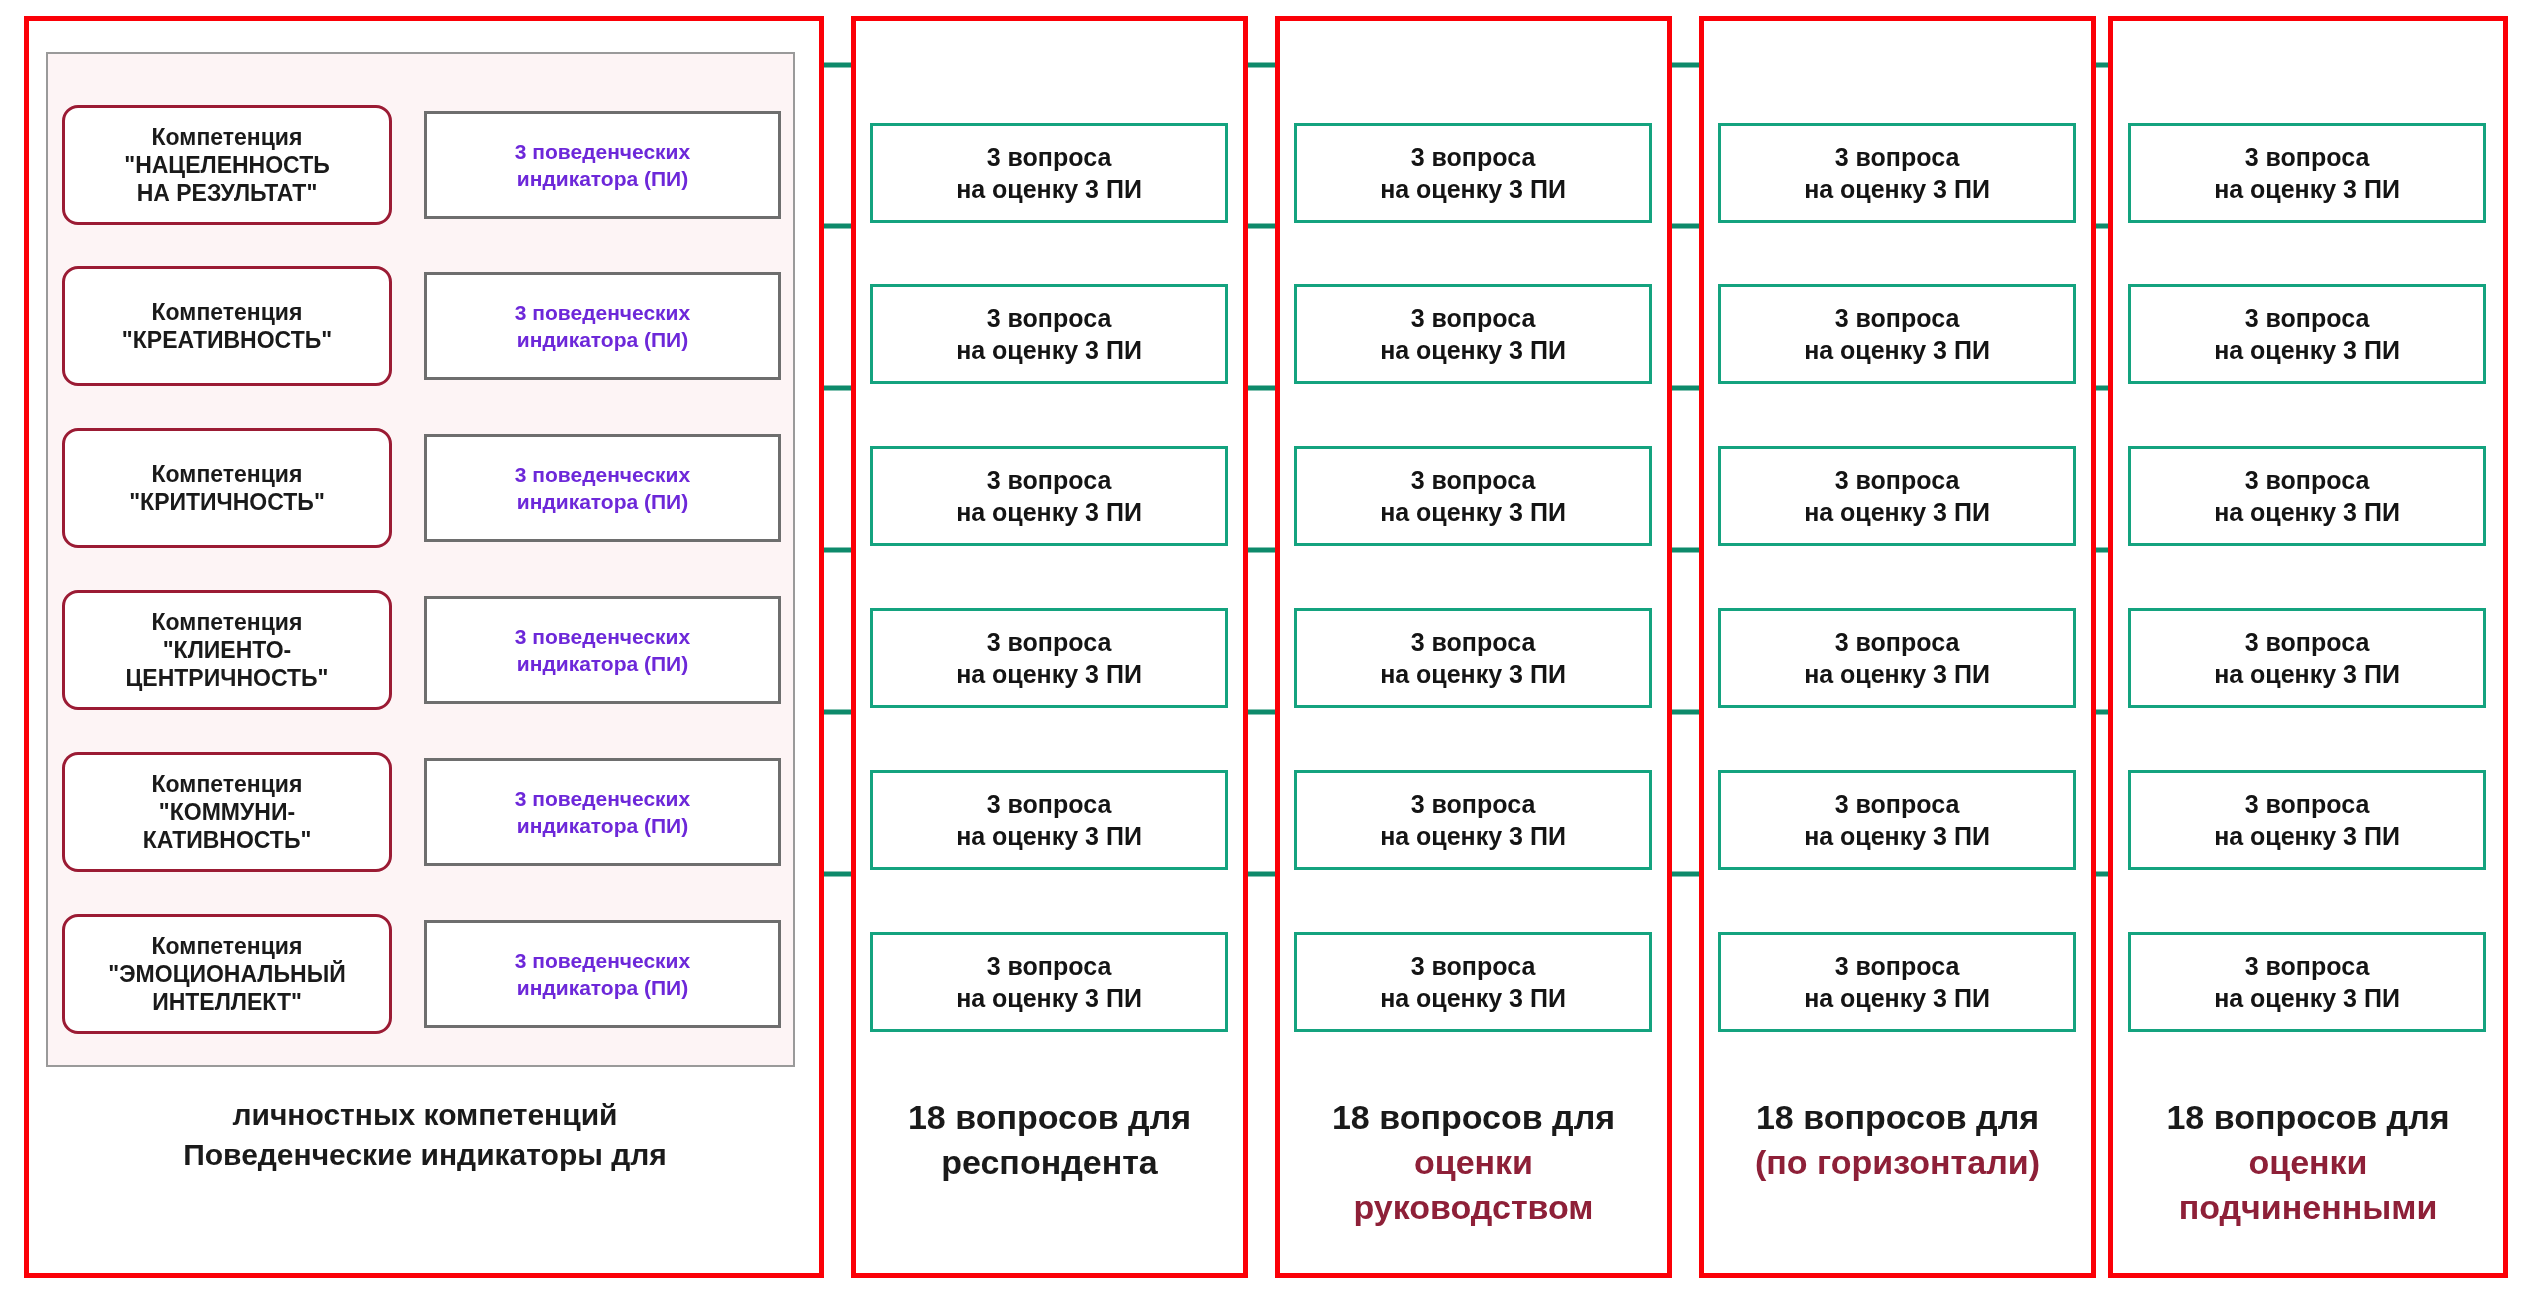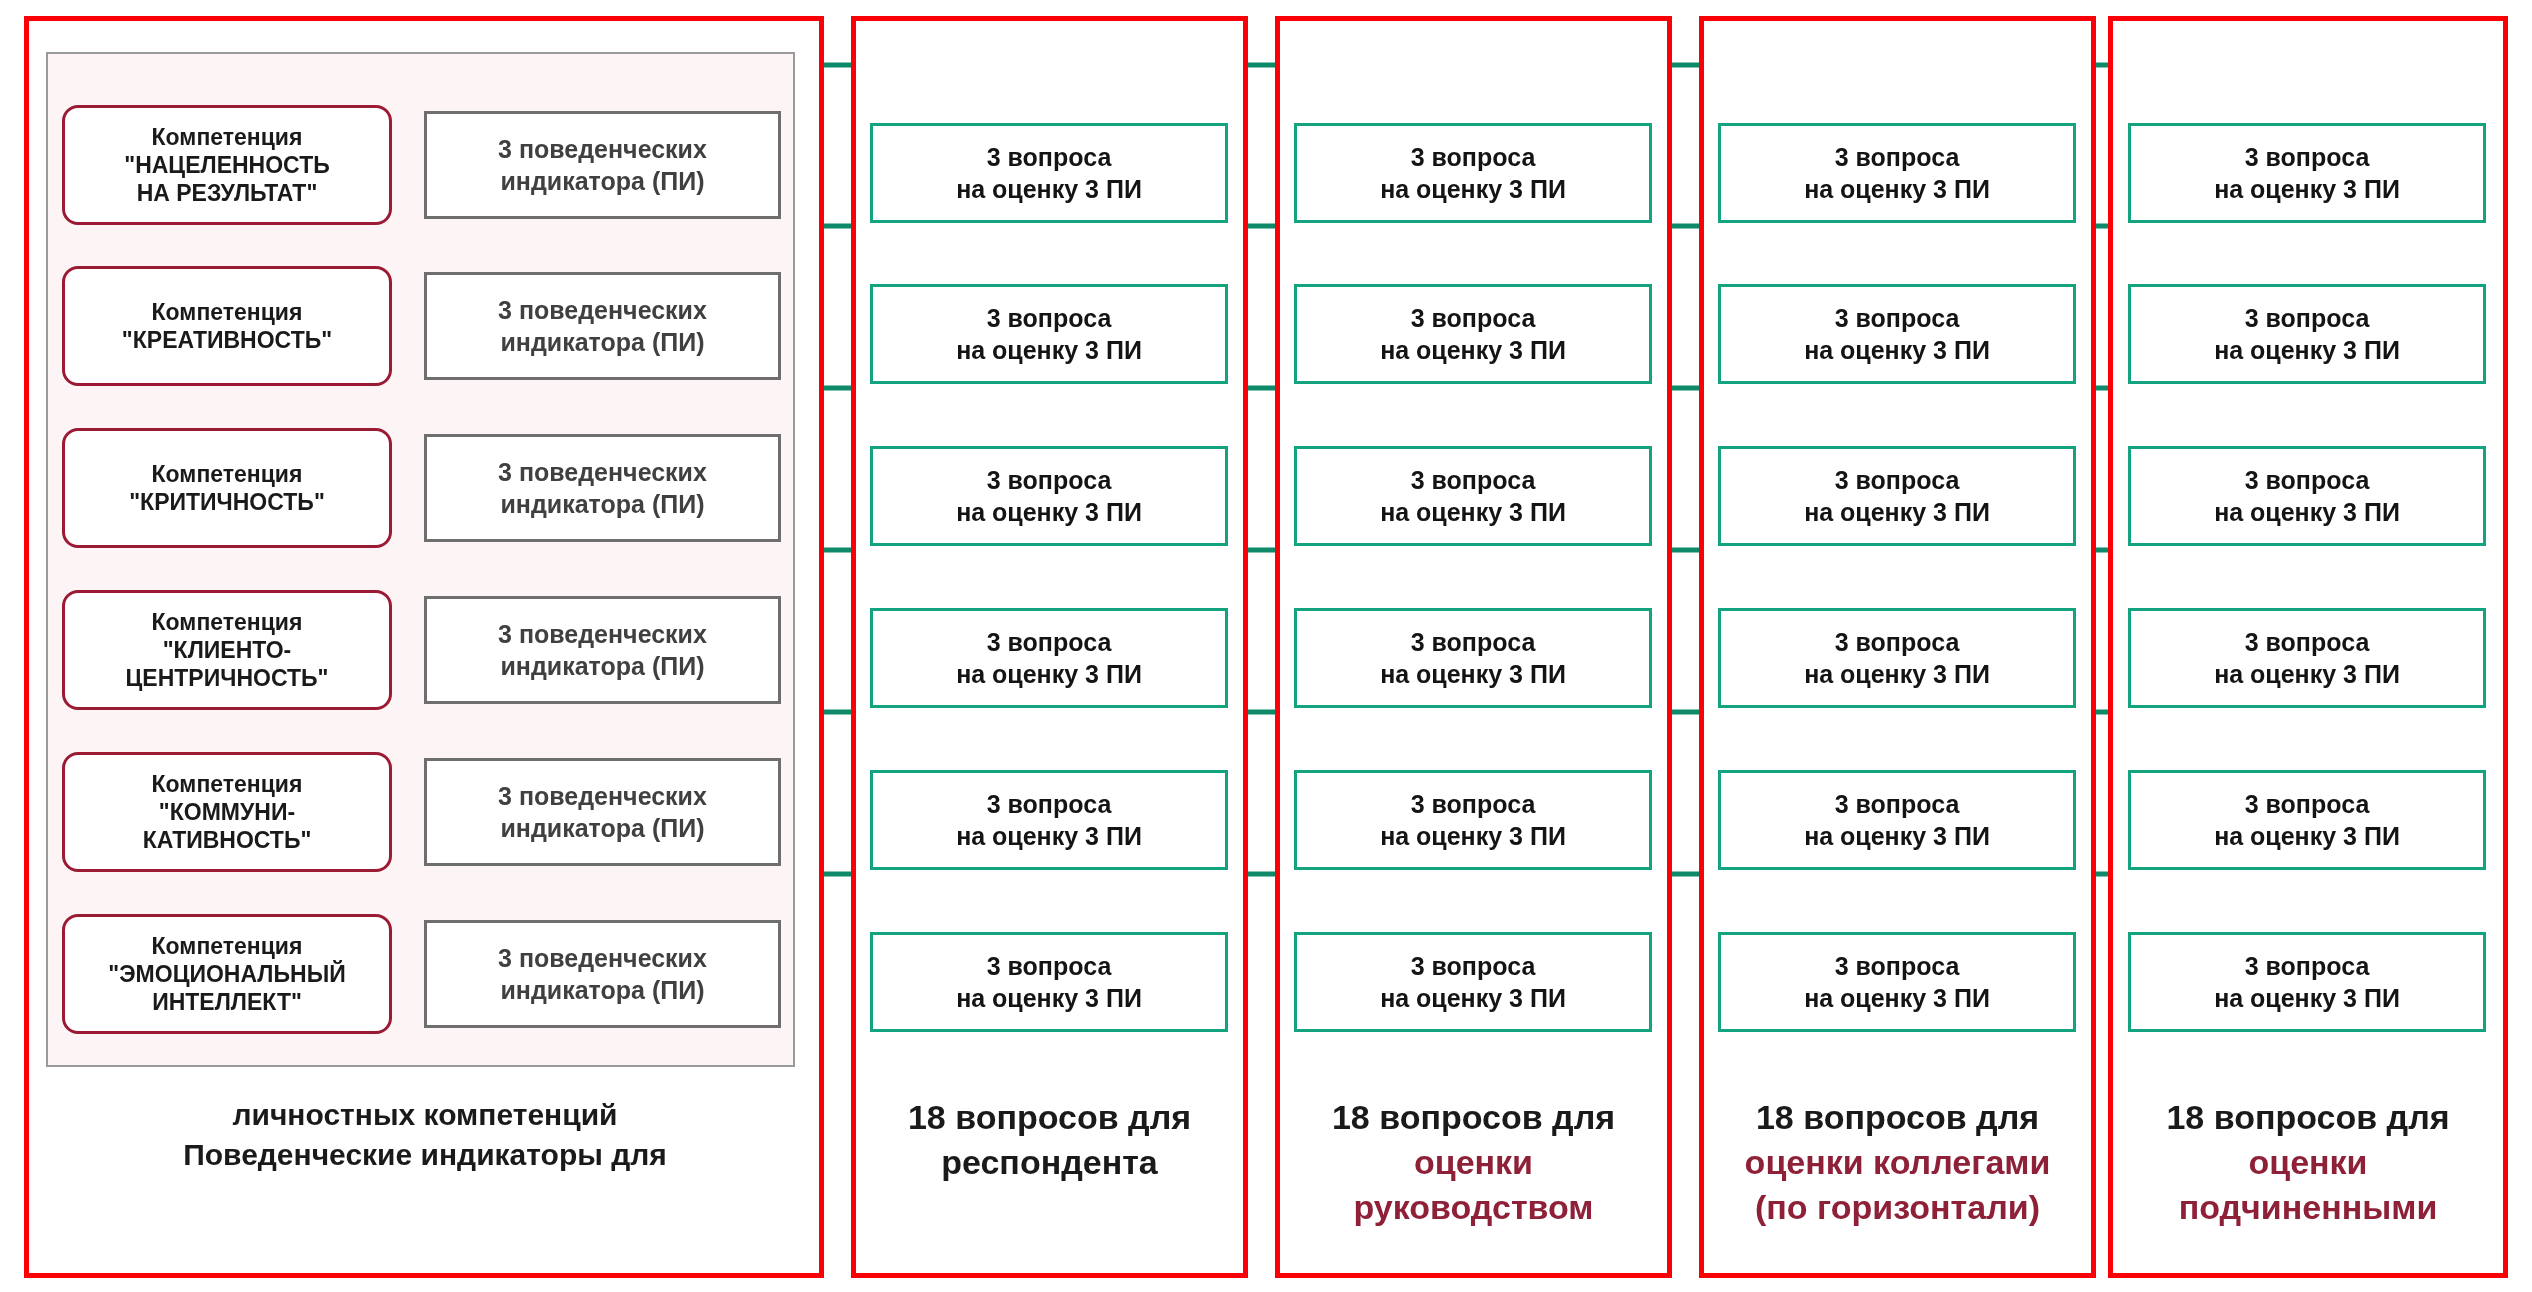--- a/index.html
+++ b/index.html
@@ -50,23 +50,23 @@
   
   .pi-box{
     position:absolute;
     box-sizing:border-box;
     border:3px solid #6e6e6e;
     background:#ffffff;
     display:flex;
     align-items:center;
     justify-content:center;
     text-align:center;
-    color:#404040;
+    color:#6d28d9;
     font-weight:bold;
-    font-size:25px;
+    font-size:21px;
     line-height:1.3;
     padding:2px 6px;
   }
 
   
   .q-box{
     position:absolute;
     box-sizing:border-box;
     border:3px solid #14a37f;
     background:#ffffff;
@@ -406,21 +406,20 @@
         <div>18 вопросов для</div>
         <div>респондента</div>
       </div>
       <div class="caption cap-col" style="left: 1275px; top: 1095px; width: 397px;">
         <div>18 вопросов для</div>
         <div class="hl">оценки</div>
         <div class="hl">руководством</div>
       </div>
       <div class="caption cap-col" style="left: 1699px; top: 1095px; width: 397px;">
         <div>18 вопросов для</div>
-        <div class="hl">оценки коллегами</div>
         <div class="hl">(по горизонтали)</div>
       </div>
       <div class="caption cap-col" style="left: 2108px; top: 1095px; width: 400px;">
         <div>18 вопросов для</div>
         <div class="hl">оценки</div>
         <div class="hl">подчиненными</div>
       </div>
     </div>
 
 </div>

